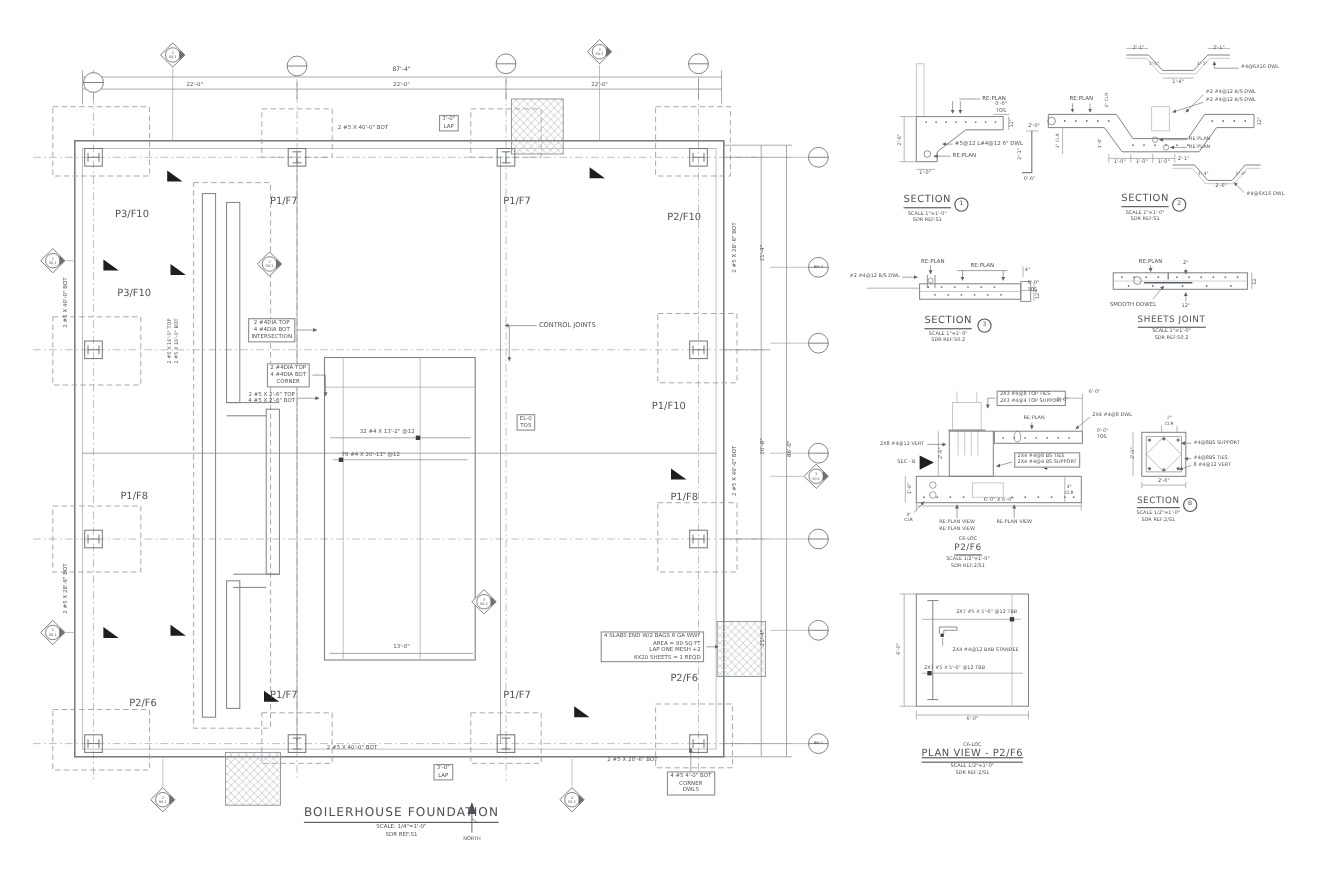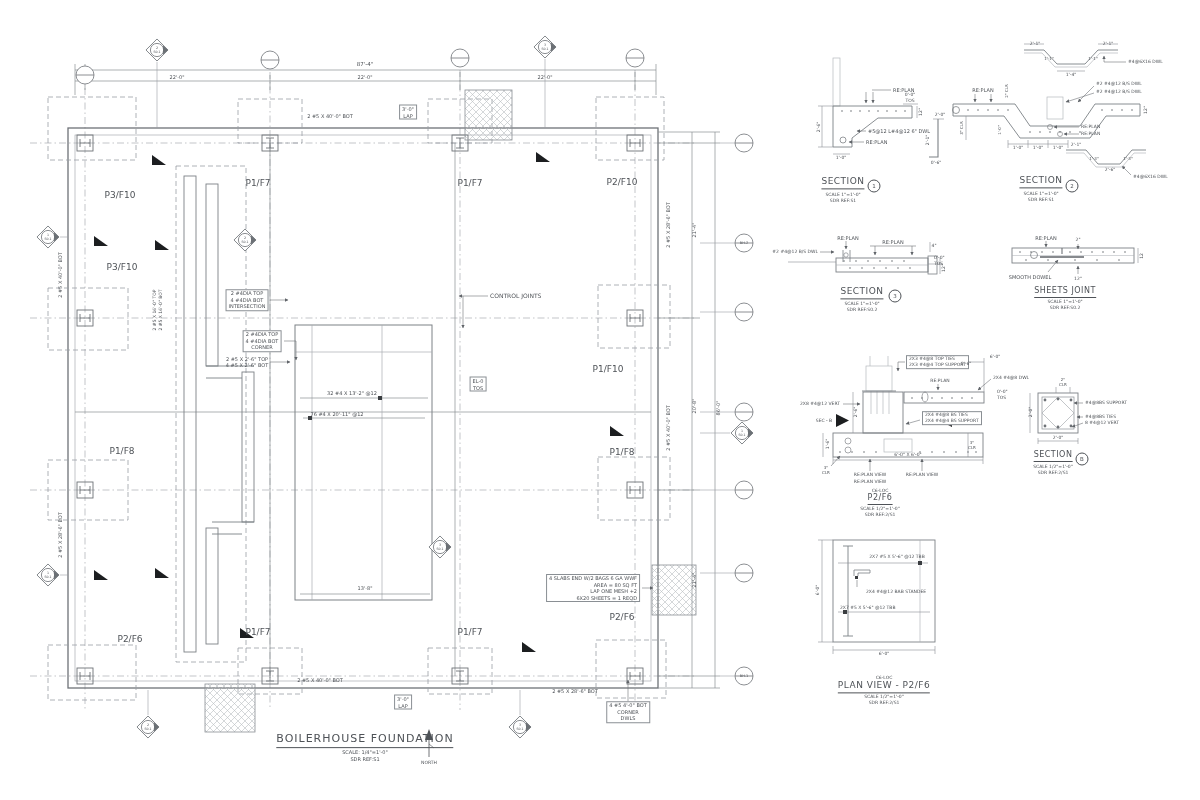--- a/index.html
+++ b/index.html
@@ -494,21 +494,21 @@
 
   <g>
     <line x1="429" y1="735" x2="429" y2="757" stroke="#4e5257" stroke-width="0.8"></line>
     <path d="M429,729 L425,740 H433 Z" fill="#4e5257"></path>
     <line x1="429" y1="744" x2="434" y2="748" stroke="#4e5257" stroke-width="0.6"></line>
   </g>
 </svg>
 <div class="lbl" style="left: 120px; top: 196px; font-size: 9px; transform: translate(-50%, -50%);">P3/F10</div>
     <div class="lbl" style="left: 258px; top: 184px; font-size: 9px; transform: translate(-50%, -50%);">P1/F7</div>
     <div class="lbl" style="left: 470px; top: 184px; font-size: 9px; transform: translate(-50%, -50%);">P1/F7</div>
-    <div class="lbl" style="left: 622px; top: 183px; font-size: 9px; transform: translate(-50%, -50%);">P2/F10</div>
+    <div class="lbl" style="left: 622px; top: 199px; font-size: 9px; transform: translate(-50%, -50%);">P2/F10</div>
     <div class="lbl" style="left: 122px; top: 268px; font-size: 9px; transform: translate(-50%, -50%);">P3/F10</div>
     <div class="lbl" style="left: 608px; top: 370px; font-size: 9px; transform: translate(-50%, -50%);">P1/F10</div>
     <div class="lbl" style="left: 122px; top: 452px; font-size: 9px; transform: translate(-50%, -50%);">P1/F8</div>
     <div class="lbl" style="left: 622px; top: 453px; font-size: 9px; transform: translate(-50%, -50%);">P1/F8</div>
     <div class="lbl" style="left: 130px; top: 640px; font-size: 9px; transform: translate(-50%, -50%);">P2/F6</div>
     <div class="lbl" style="left: 258px; top: 633px; font-size: 9px; transform: translate(-50%, -50%);">P1/F7</div>
     <div class="lbl" style="left: 470px; top: 633px; font-size: 9px; transform: translate(-50%, -50%);">P1/F7</div>
     <div class="lbl" style="left: 622px; top: 618px; font-size: 9px; transform: translate(-50%, -50%);">P2/F6</div>
     <div class="lbl left" style="left: 490px; top: 296px; font-size: 6px; transform: translate(0px, -50%);">CONTROL JOINTS</div>
     <div class="lbl boxed" style="left: 478px; top: 384px; font-size: 5px; transform: translate(-50%, -50%);">EL-0
@@ -670,20 +670,20 @@
     <div class="lbl underline" style="left: 1053px; top: 456px; font-size: 8px; letter-spacing: 0.5px; transform: translate(-50%, -50%);">SECTION</div>
     <div class="lbl circ" style="left: 1082px; top: 459px; font-size: 5.5px; transform: translate(-50%, -50%);">B</div>
     <div class="lbl" style="left: 1053px; top: 467px; font-size: 4.5px; transform: translate(-50%, -50%);">SCALE 1/2"=1'-0"</div>
     <div class="lbl" style="left: 1053px; top: 473px; font-size: 4.5px; transform: translate(-50%, -50%);">SDR REF:2/S1</div>
     <div class="lbl" style="left: 897px; top: 557px; font-size: 4.5px; transform: translate(-50%, -50%);">2X7 #5 X 5'-6" @12 TBB</div>
     <div class="lbl left" style="left: 866px; top: 592px; font-size: 4.5px; transform: translate(0px, -50%);">2X4 #4@12 BAB STANDEE</div>
     <div class="lbl left" style="left: 840px; top: 608px; font-size: 4.5px; transform: translate(0px, -50%);">2X7 #5 X 5'-6" @12 TBB</div>
     <div class="lbl" style="left: 818px; top: 590px; font-size: 4.5px; transform: translate(-50%, -50%) rotate(-90deg);">6'-0"</div>
     <div class="lbl" style="left: 884px; top: 654px; font-size: 4.5px; transform: translate(-50%, -50%);">6'-0"</div>
     <div class="lbl" style="left: 884px; top: 678px; font-size: 4.5px; transform: translate(-50%, -50%);">C6-LOC</div>
-    <div class="lbl underline" style="left: 884px; top: 687px; font-size: 9px; letter-spacing: 0.5px; transform: translate(-50%, -50%);">PLAN VIEW - P2/F6</div>
+    <div class="lbl underline" style="left: 884px; top: 687px; font-size: 9px; letter-spacing: 0.5px; transform: translate(-50%, -50%); text-decoration: underline;">PLAN VIEW - P2/F6</div>
     <div class="lbl" style="left: 884px; top: 697px; font-size: 4.5px; transform: translate(-50%, -50%);">SCALE 1/2"=1'-0"</div>
     <div class="lbl" style="left: 884px; top: 703px; font-size: 4.5px; transform: translate(-50%, -50%);">SDR REF:2/S1</div>
     <div class="lbl underline" style="left: 365px; top: 740px; font-size: 11px; letter-spacing: 1px; transform: translate(-50%, -50%);">BOILERHOUSE FOUNDATION</div>
     <div class="lbl" style="left: 365px; top: 752px; font-size: 5px; transform: translate(-50%, -50%);">SCALE: 1/4"=1'-0"</div>
     <div class="lbl" style="left: 365px; top: 759px; font-size: 5px; transform: translate(-50%, -50%);">SDR REF:S1</div>
     <div class="lbl" style="left: 429px; top: 763px; font-size: 4.5px; transform: translate(-50%, -50%);">NORTH</div>
   </div>
 
 </body></html>

